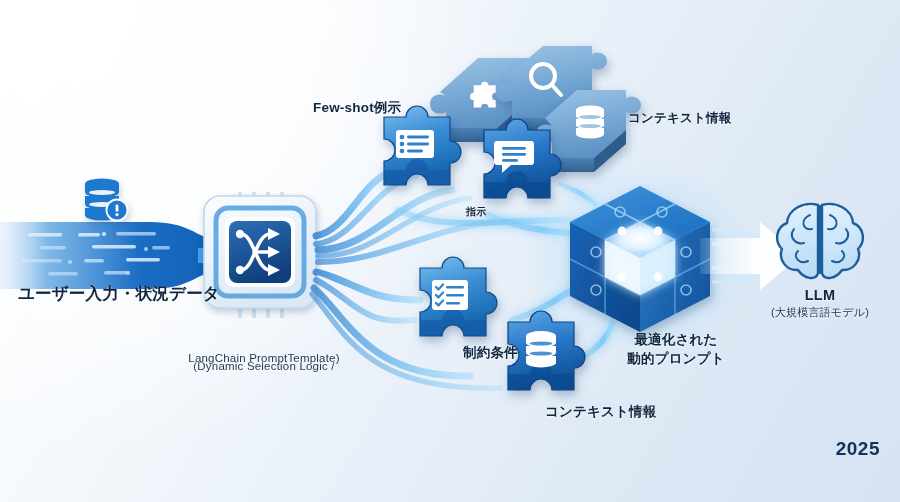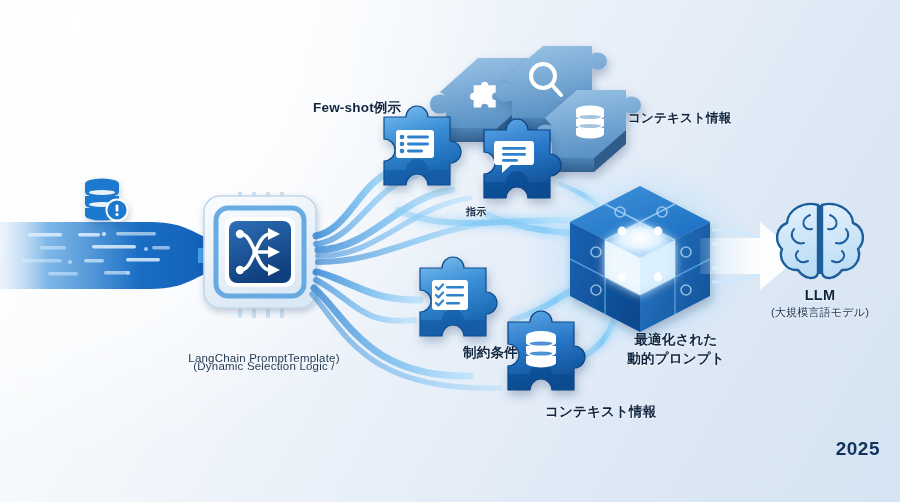--- a/index.html
+++ b/index.html
@@ -433,20 +433,21 @@
           <path d="M 10 -28 C 20 -24 18 -12 8 -14"></path>
           <path d="M 26 -14 C 32 -6 24 2 16 0"></path>
           <path d="M 22 8 C 28 14 20 22 12 18"></path>
         </g>
       </g>
     </g>
 
     </g>
   </svg>
 
+  <div class="label" id="lab-input">ユーザー入力・状況データ</div>
   <div class="label sub center-lab" id="lab-logic-sub1">(Dynamic Selection Logic /</div>
   <div class="label sub center-lab" id="lab-logic-sub2">LangChain PromptTemplate)</div>
   <div class="label" id="lab-fewshot">Few-shot例示</div>
   <div class="label" id="lab-context-top">コンテキスト情報</div>
   <div class="label" id="lab-instr">指示</div>
   <div class="label" id="lab-constraint">制約条件</div>
   <div class="label" id="lab-context-bot">コンテキスト情報</div>
   <div class="label center-lab" id="lab-prompt1">最適化された</div>
   <div class="label center-lab" id="lab-prompt2">動的プロンプト</div>
   <div class="label center-lab" id="lab-llm">LLM</div>

